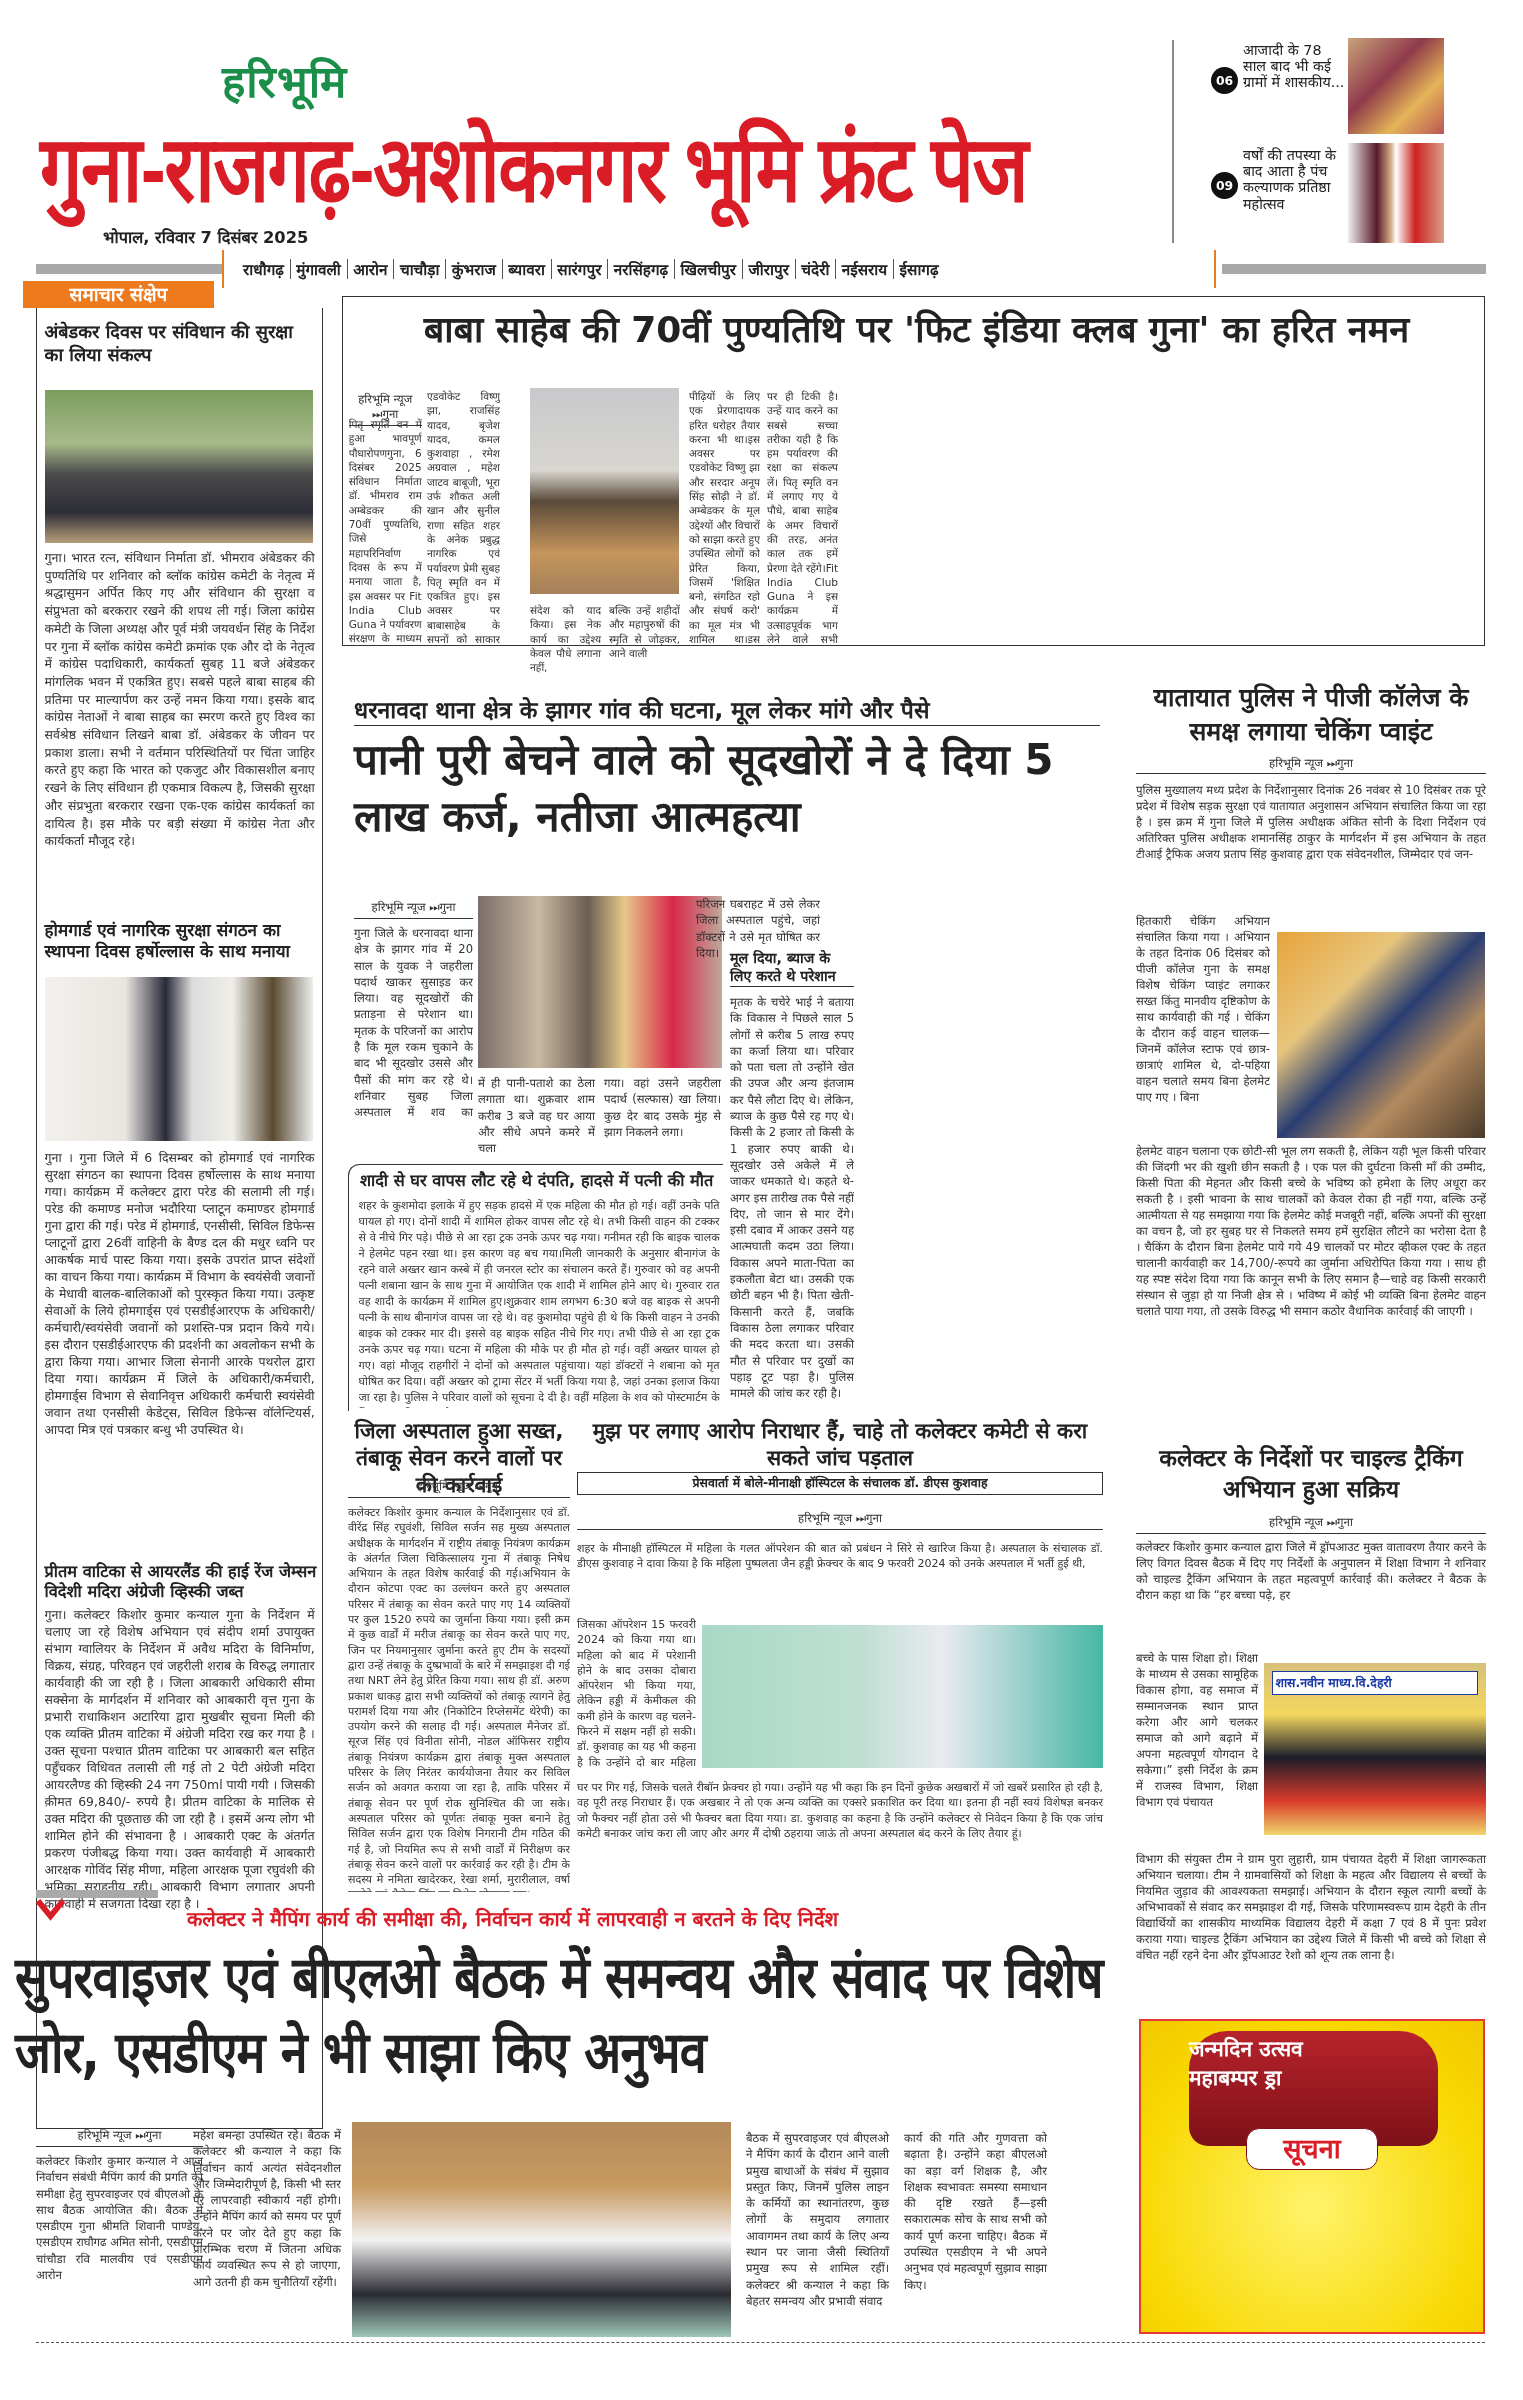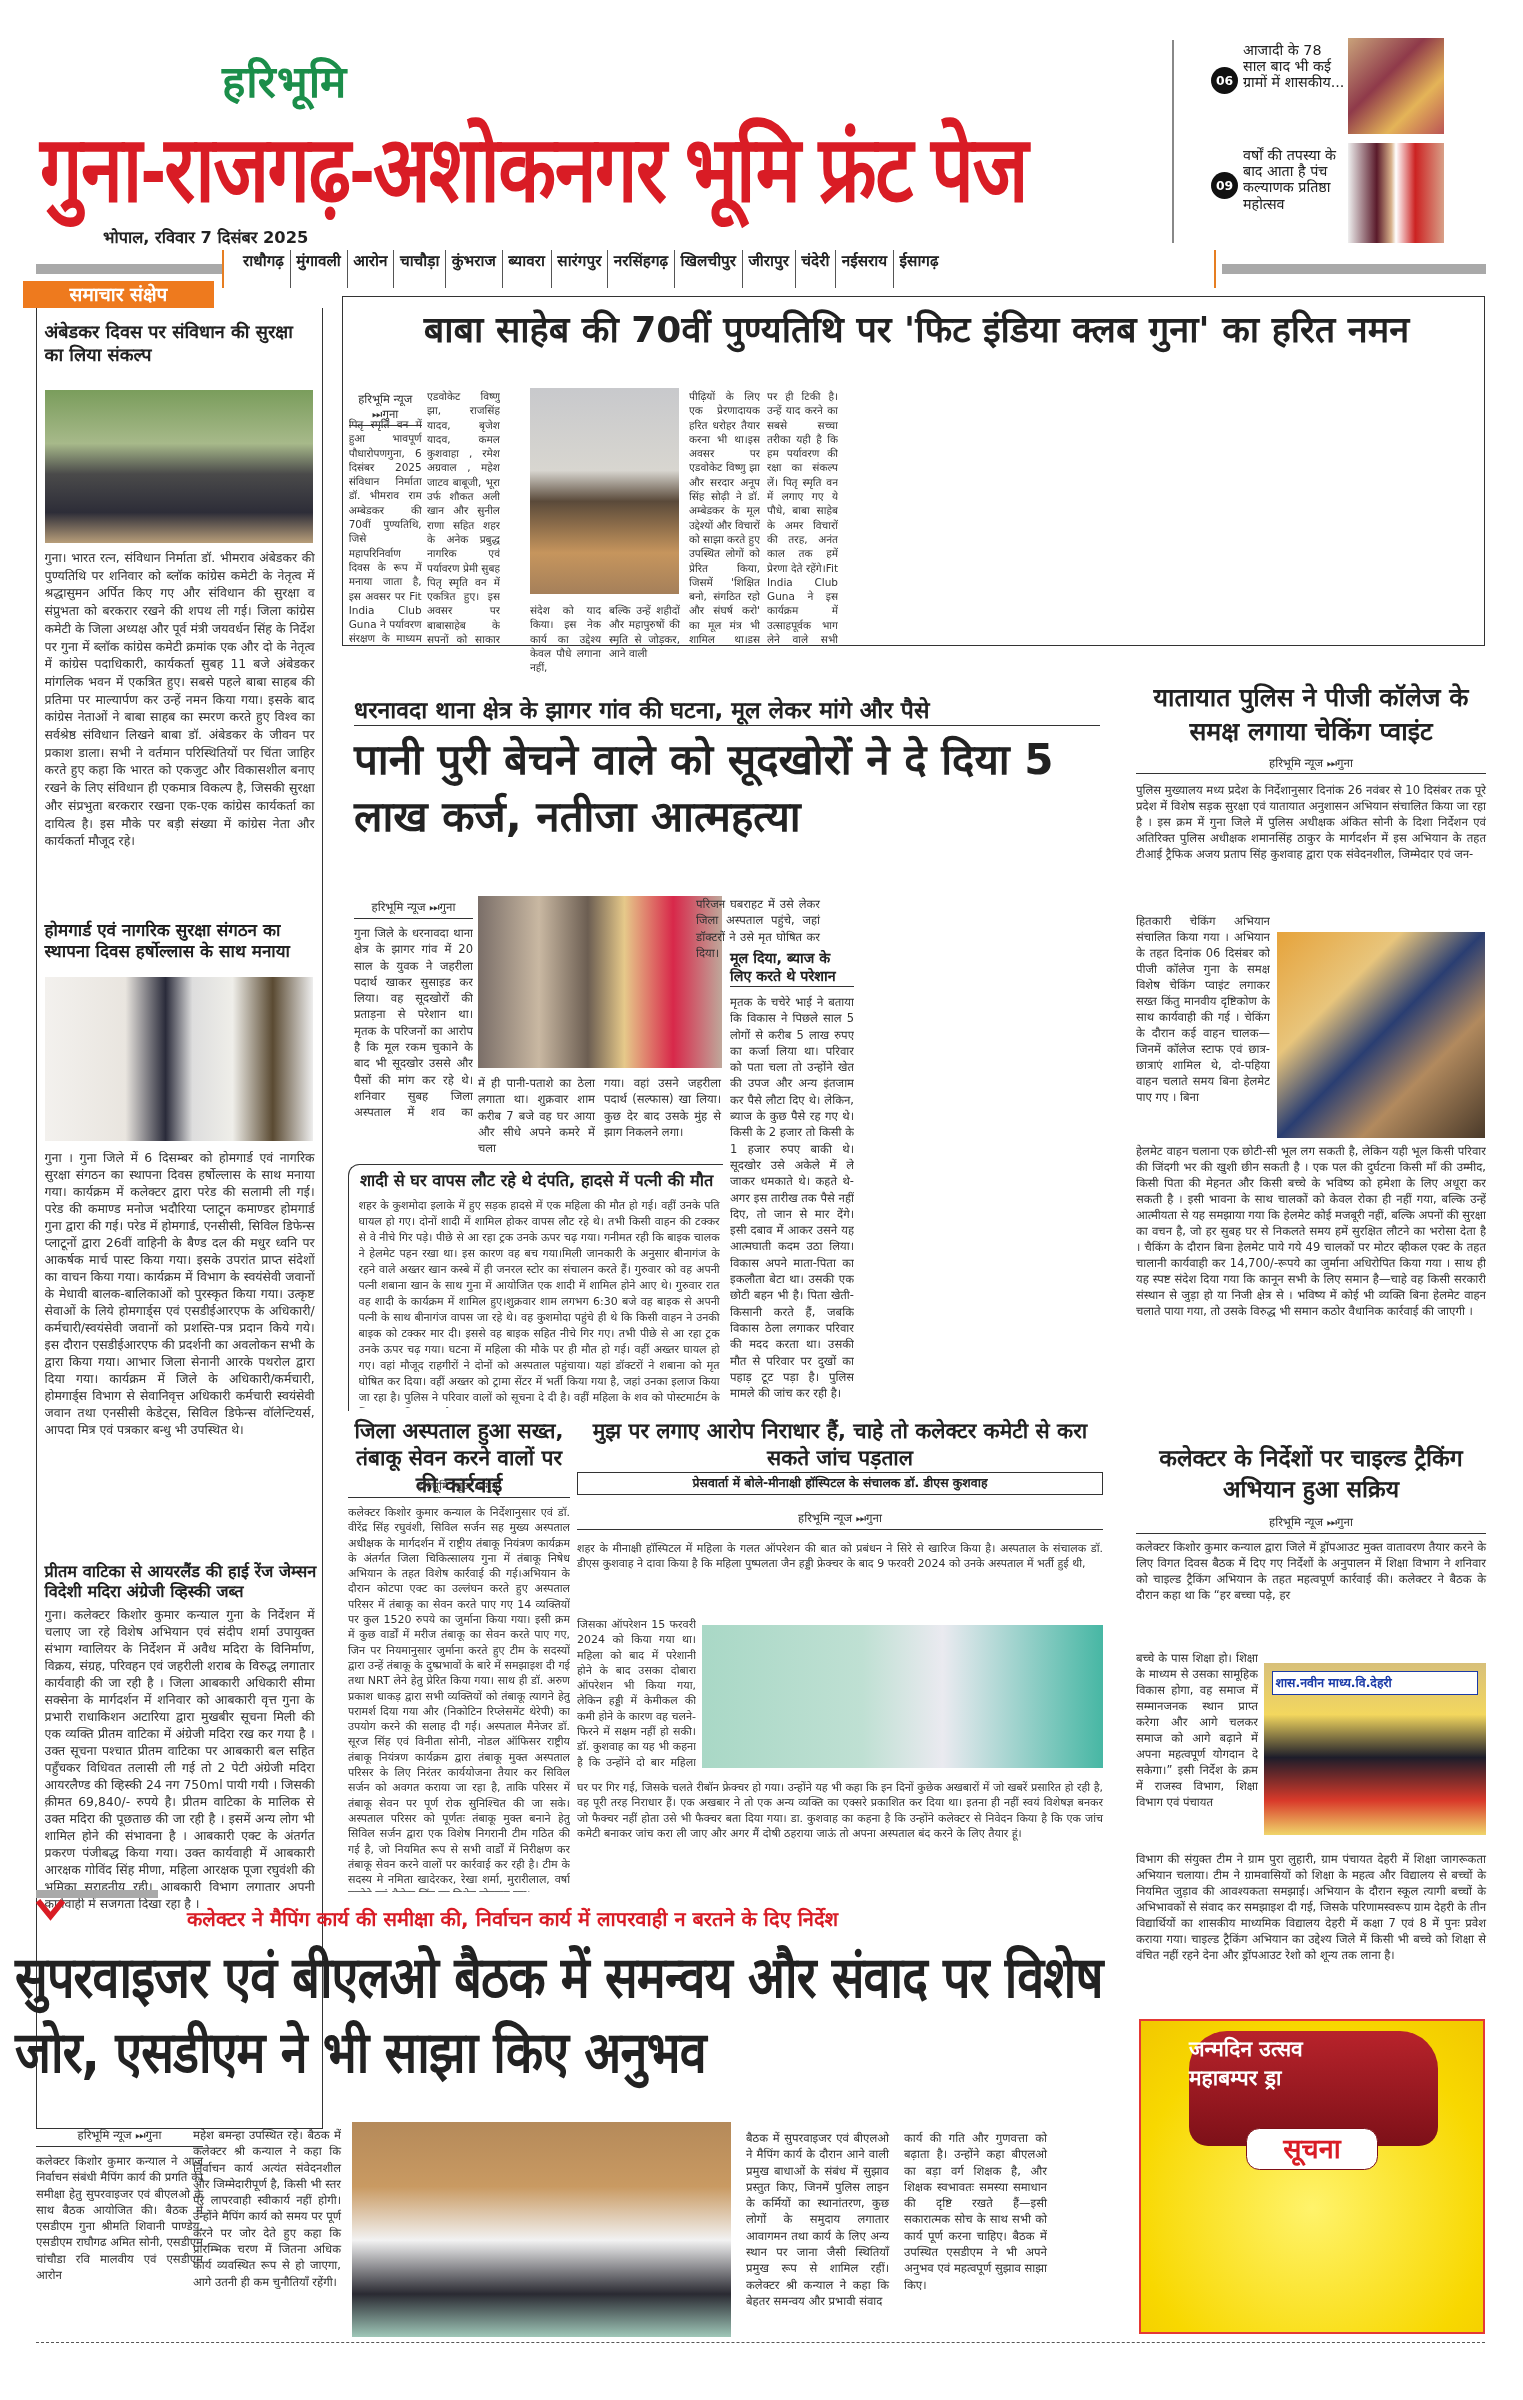--- a/index.html
+++ b/index.html
@@ -7,21 +7,21 @@
 .abs{position:absolute}
 .brand{left:222px;top:50px;font-size:44px;font-weight:bold;color:#1b8e4a;letter-spacing:1px}
 .masthead{left:40px;top:103px;font-size:92px;font-weight:bold;color:#d91c25;font-family:"Liberation Sans",sans-serif;letter-spacing:-1.9px;white-space:nowrap;transform:scaleX(.82);transform-origin:left top}
 .dateline{left:103px;top:226px;font-size:16.3px;font-weight:bold;color:#222}
 .teaser{left:1178px;width:330px;height:96px}
 .teaser .num{position:absolute;left:33px;width:27px;height:27px;border-radius:50%;background:#111;color:#fff;font-size:12.4px;font-weight:bold;display:flex;align-items:center;justify-content:center}
 .teaser .txt{position:absolute;left:65px;width:105px;font-size:14.3px;line-height:16.3px;color:#222}
 .teaser .ph{position:absolute;left:170px;width:96px;background:linear-gradient(135deg,#c9a27a,#8f3a4a 40%,#e4b458 70%,#b55);}
 .teaser-line{left:1172px;top:40px;width:1.9px;height:203px;background:#888}
 .greybar{height:9.6px;background:#a9a9a9}
-.citybar{left:222px;top:250px;width:994px;height:38px;display:flex;font-size:15.3px;font-weight:bold;border-left:2.9px solid #e67e22;border-right:2.9px solid #e67e22;padding-left:13.4px}
+.citybar{left:222px;top:250px;width:994px;height:38px;display:flex;align-items:center;font-size:15.3px;font-weight:bold;border-left:2.9px solid #e67e22;border-right:2.9px solid #e67e22;padding-left:13.4px}
 .citybar span{padding:0 5.7px;border-right:1px solid #555}
 .citybar span:last-child{border-right:none}
 .side-head{left:23px;top:281px;width:191px;height:27px;background:#ee7a1e;color:#fff;font-size:19px;font-weight:bold;text-align:center;line-height:27px}
 .sidebox{left:36px;top:308px;width:287px;height:1821px;border:1.4px solid #333;border-top:none}
 .h2{font-weight:bold;color:#222;line-height:1.25}
 .body{font-size:13px;line-height:18px;color:#333;text-align:justify}
 .photo{background:#999;overflow:hidden}
 .ph-trees{background:linear-gradient(180deg,#7a9d5c 0%,#a7b98a 35%,#4a4a4a 55%,#2d2d38 80%,#b89e7a 100%)}
 .ph-stage{background:linear-gradient(90deg,#f3f1ee 0%,#e9e5df 30%,#2a2b3a 45%,#ddd 55%,#efeee9 70%,#5a4a32 85%,#eee 100%)}
 .ph-road{background:linear-gradient(180deg,#c8c9cc 0%,#d8d6d0 40%,#5a4a3a 55%,#c6955d 80%,#a5805a 100%)}
@@ -103,21 +103,21 @@
   <div class="body" style="position:absolute;left:424px;top:92px;width:71px;font-size:10.5px;line-height:14.3px;height:254px;overflow:hidden">पर ही टिकी है। उन्हें याद करने का सबसे सच्चा तरीका यही है कि हम पर्यावरण की रक्षा का संकल्प लें। पितृ स्मृति वन में लगाए गए ये पौधे, बाबा साहेब के अमर विचारों की तरह, अनंत काल तक हमें प्रेरणा देते रहेंगे।Fit India Club Guna ने इस कार्यक्रम में उत्साहपूर्वक भाग लेने वाले सभी गणमान्य व्यक्तियों, सदस्यों, और नागरिकों का आभार व्यक्त किया, और समाज के सभी वर्गों से पर्यावरण संरक्षण के इस महाभियान से जुड़ने का आग्रह किया।</div>
 </div>
 
 <div class="abs" style="left:354px;top:696px;width:746px">
   <div class="h2" style="font-size:23px;border-bottom:1.4px solid #333;white-space:nowrap;overflow:hidden">धरनावदा थाना क्षेत्र के झागर गांव की घटना, मूल लेकर मांगे और पैसे</div>
   <div class="h2" style="font-size:42px;line-height:57px;margin-top:5.7px">पानी पुरी बेचने वाले को सूदखोरों ने दे दिया 5 लाख कर्ज, नतीजा आत्महत्या</div>
 </div>
 <div class="abs byline" style="left:354px;top:899px;width:119px">हरिभूमि न्यूज ⏭गुना</div>
 <div class="abs body" style="left:354px;top:925px;width:119px;font-size:11.5px;line-height:16.3px;height:191px;overflow:hidden">गुना जिले के धरनावदा थाना क्षेत्र के झागर गांव में 20 साल के युवक ने जहरीला पदार्थ खाकर सुसाइड कर लिया। वह सूदखोरों की प्रताड़ना से परेशान था। मृतक के परिजनों का आरोप है कि मूल रकम चुकाने के बाद भी सूदखोर उससे और पैसों की मांग कर रहे थे। शनिवार सुबह जिला अस्पताल में शव का पोस्टमार्टम कर बॉडी परिजनों को सौंप दी गई है। मृतक के पिता गिर्राज किरार ने बताया कि उनका बेटा विकास किरार (20) गांव</div>
 <div class="abs photo ph-men" style="left:478px;top:896px;width:244px;height:172px"></div>
-<div class="abs body" style="left:478px;top:1075px;width:117px;font-size:11.5px;line-height:16.3px">में ही पानी-पताशे का ठेला लगाता था। शुक्रवार शाम करीब 7 बजे वह घर आया और सीधे अपने कमरे में चला</div>
+<div class="abs body" style="left:478px;top:1075px;width:117px;font-size:11.5px;line-height:16.3px">में ही पानी-पताशे का ठेला लगाता था। शुक्रवार शाम करीब 3 बजे वह घर आया और सीधे अपने कमरे में चला</div>
 <div class="abs body" style="left:604px;top:1075px;width:117px;font-size:11.5px;line-height:16.3px">गया। वहां उसने जहरीला पदार्थ (सल्फास) खा लिया। कुछ देर बाद उसके मुंह से झाग निकलने लगा।</div>
 <div class="abs body" style="left:696px;top:896px;width:124px;font-size:11.5px;line-height:16.3px">परिजन घबराहट में उसे लेकर जिला अस्पताल पहुंचे, जहां डॉक्टरों ने उसे मृत घोषित कर दिया।</div>
 <div class="abs h2" style="left:730px;top:950px;width:124px;font-size:14.3px;border-bottom:1.4px solid #333">मूल दिया, ब्याज के लिए करते थे परेशान</div>
 <div class="abs body" style="left:730px;top:994px;width:124px;font-size:11.5px;line-height:16.3px;height:411px;overflow:hidden">मृतक के चचेरे भाई ने बताया कि विकास ने पिछले साल 5 लोगों से करीब 5 लाख रुपए का कर्जा लिया था। परिवार को पता चला तो उन्होंने खेत की उपज और अन्य इंतजाम कर पैसे लौटा दिए थे। लेकिन, ब्याज के कुछ पैसे रह गए थे। किसी के 2 हजार तो किसी के 1 हजार रुपए बाकी थे। सूदखोर उसे अकेले में ले जाकर धमकाते थे। कहते थे- अगर इस तारीख तक पैसे नहीं दिए, तो जान से मार देंगे। इसी दबाव में आकर उसने यह आत्मघाती कदम उठा लिया। विकास अपने माता-पिता का इकलौता बेटा था। उसकी एक छोटी बहन भी है। पिता खेती-किसानी करते हैं, जबकि विकास ठेला लगाकर परिवार की मदद करता था। उसकी मौत से परिवार पर दुखों का पहाड़ टूट पड़ा है। पुलिस मामले की जांच कर रही है।</div>
 
 <div class="abs" style="left:348px;top:1164px;width:375px;height:247px;border:1.4px solid #333;border-right:none;border-bottom:none;border-radius:11.5px 0 0 0">
   <div class="h2" style="position:absolute;left:9.6px;top:5.7px;width:356px;font-size:16.3px;text-align:center">शादी से घर वापस लौट रहे थे दंपति, हादसे में पत्नी की मौत</div>
   <div class="body" style="position:absolute;left:9.6px;top:32.5px;width:361px;font-size:11px;line-height:16px;height:210px;overflow:hidden">शहर के कुशमोदा इलाके में हुए सड़क हादसे में एक महिला की मौत हो गई। वहीं उनके पति घायल हो गए। दोनों शादी में शामिल होकर वापस लौट रहे थे। तभी किसी वाहन की टक्कर से वे नीचे गिर पड़े। पीछे से आ रहा ट्रक उनके ऊपर चढ़ गया। गनीमत रही कि बाइक चालक ने हेलमेट पहन रखा था। इस कारण वह बच गया।मिली जानकारी के अनुसार बीनागंज के रहने वाले अख्तर खान कस्बे में ही जनरल स्टोर का संचालन करते हैं। गुरुवार को वह अपनी पत्नी शबाना खान के साथ गुना में आयोजित एक शादी में शामिल होने आए थे। गुरुवार रात वह शादी के कार्यक्रम में शामिल हुए।शुक्रवार शाम लगभग 6:30 बजे वह बाइक से अपनी पत्नी के साथ बीनागंज वापस जा रहे थे। वह कुशमोदा पहुंचे ही थे कि किसी वाहन ने उनकी बाइक को टक्कर मार दी। इससे वह बाइक सहित नीचे गिर गए। तभी पीछे से आ रहा ट्रक उनके ऊपर चढ़ गया। घटना में महिला की मौके पर ही मौत हो गई। वहीं अख्तर घायल हो गए। वहां मौजूद राहगीरों ने दोनों को अस्पताल पहुंचाया। यहां डॉक्टरों ने शबाना को मृत घोषित कर दिया। वहीं अख्तर को ट्रामा सेंटर में भर्ती किया गया है, जहां उनका इलाज किया जा रहा है। पुलिस ने परिवार वालों को सूचना दे दी है। वहीं महिला के शव को पोस्टमार्टम के लिए रखवा दिया गया है।</div>
 </div>
 

